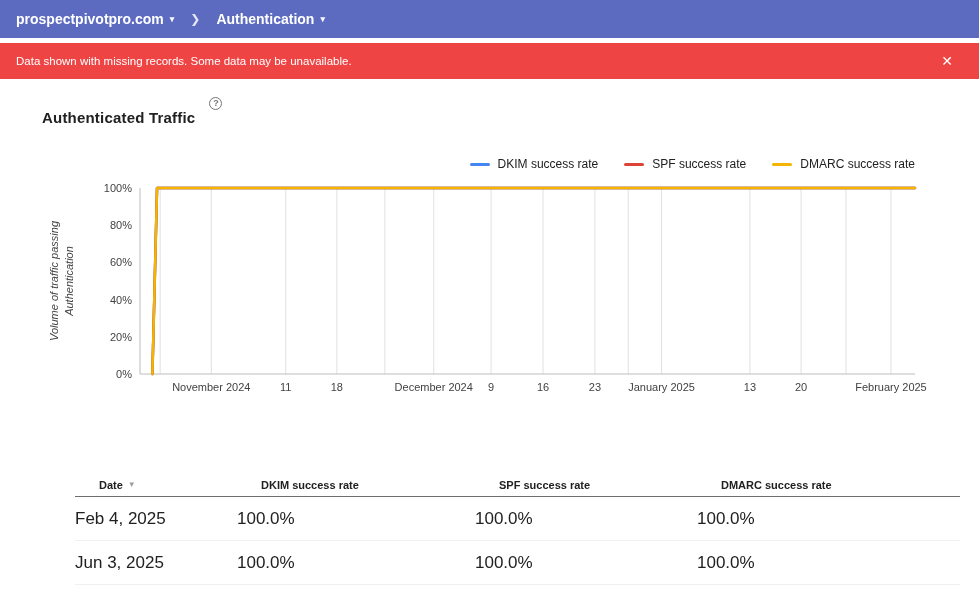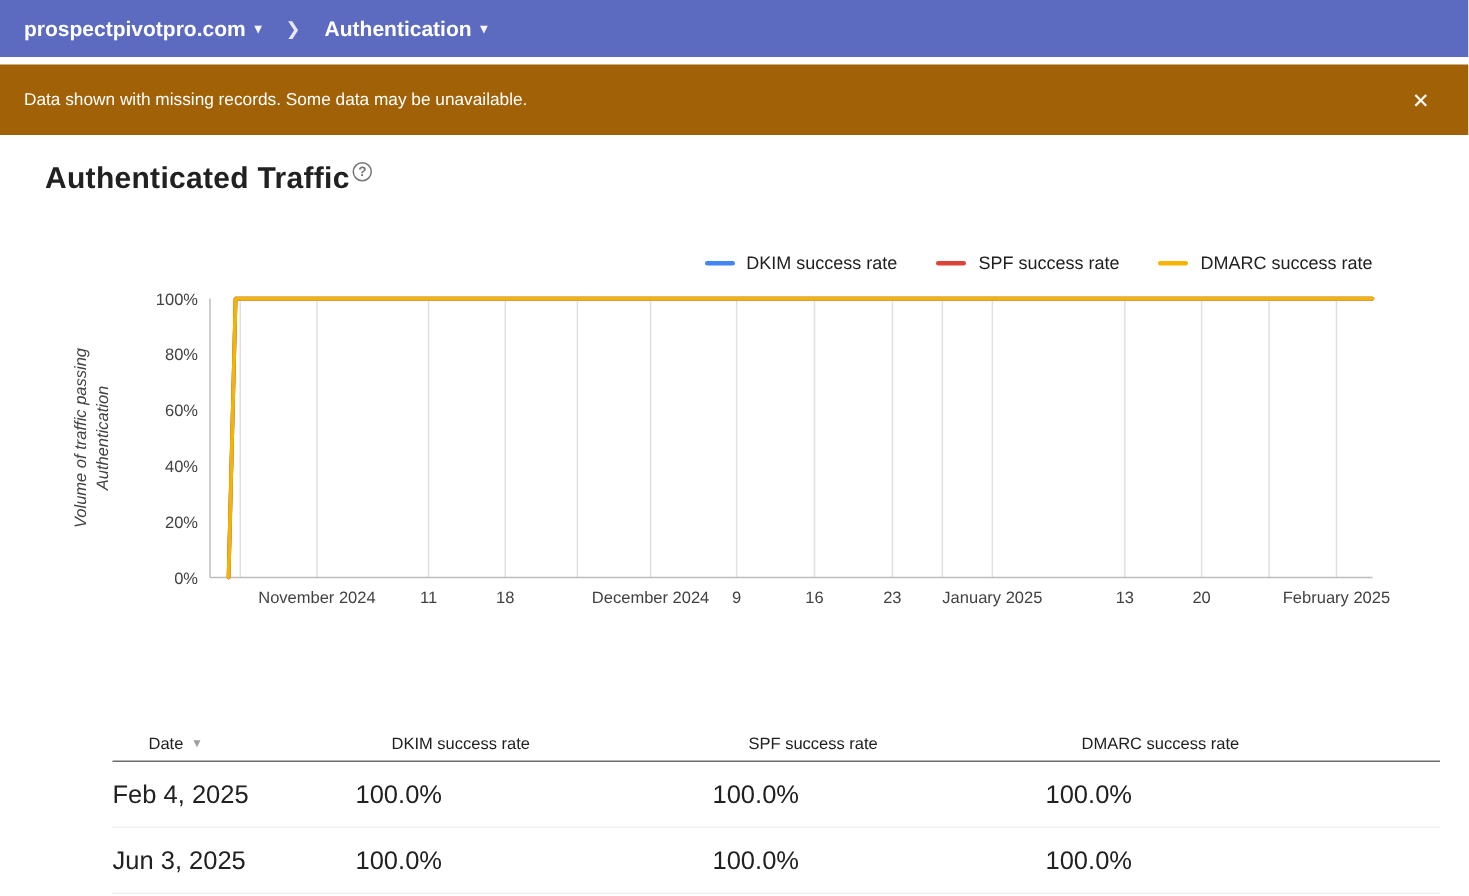--- a/index.html
+++ b/index.html
@@ -13,28 +13,28 @@
   
   .topbar {
     height:38px; background:#5c6bc0; color:#fff;
     display:flex; align-items:center; padding:0 16px; gap:16px;
   }
   .crumb { display:flex; align-items:center; gap:6px; font-size:14px; font-weight:700; cursor:pointer;text-align:right; }
   .caret { font-size:9px; opacity:.95; }
   .chev  { font-size:12px; opacity:.85; font-weight:400; }
   
   .banner {
-    margin-top:5px; height:47px; background:#a16207; color:#fff;
+    margin-top:5px; height:36px; background:#ef4444; color:#fff;
     display:flex; align-items:center; padding:0 16px;
   }
   .banner .msg { flex:1; font-size:11.5px; }
   .banner .close { font-size:14px; padding:6px 10px; cursor:pointer; }
   
   .page-title-row { display:flex; align-items:flex-start; padding:18px 0 0 30px; height:36px; }
-  .page-title { font-size:20px; font-weight:700; margin:0; letter-spacing:.2px; }
+  .page-title { font-size:15px; font-weight:700; margin:12px; letter-spacing:.2px; }
   .help {
     width:13px; height:13px; border-radius:50%; border:1px solid #757575;
     color:#757575; font-size:9px; font-weight:700; line-height:11px;
     display:flex; align-items:center; justify-content:center;
     margin-left:2px; cursor:pointer;
   }
   
   .chart-wrap { position:relative; height:270px; margin-top:34px; }
   .legend { position:absolute; top:8px; right:64px; display:flex; gap:26px; align-items:center; }
   .legend-item { display:flex; align-items:center; gap:8px; font-size:12px; color:#212121; cursor:pointer; }
@@ -45,21 +45,21 @@
     line-height:1.35; transform:rotate(-90deg);
   }
   #plot-svg { position:absolute; top:0; left:0; }
   
   .table { margin:54px 19px 0 75px; }
   .trow {
     display:grid; grid-template-columns:162px 238px 222px 1fr;
     align-items:center;
   }
   .thead { height:24px; border-bottom:1px solid #6d6d6d; }
-  .th { font-size:11px; font-weight:400; display:flex; align-items:center; gap:5px; cursor:default;padding-left:24px; }
+  .th { font-size:11px; font-weight:700; display:flex; align-items:center; gap:5px; cursor:default;padding-left:24px; }
   .th.sortable { cursor:pointer; }
   .sort { font-size:8px; color:#9e9e9e; }
   .tbody .trow { height:44px; border-bottom:1px solid #f0f0f0; font-size:17px; color:#212121; }
 </style>
 </head>
 <body>
 
 <div class="topbar">
   <div class="crumb">
     <span>prospectpivotpro.com</span>

